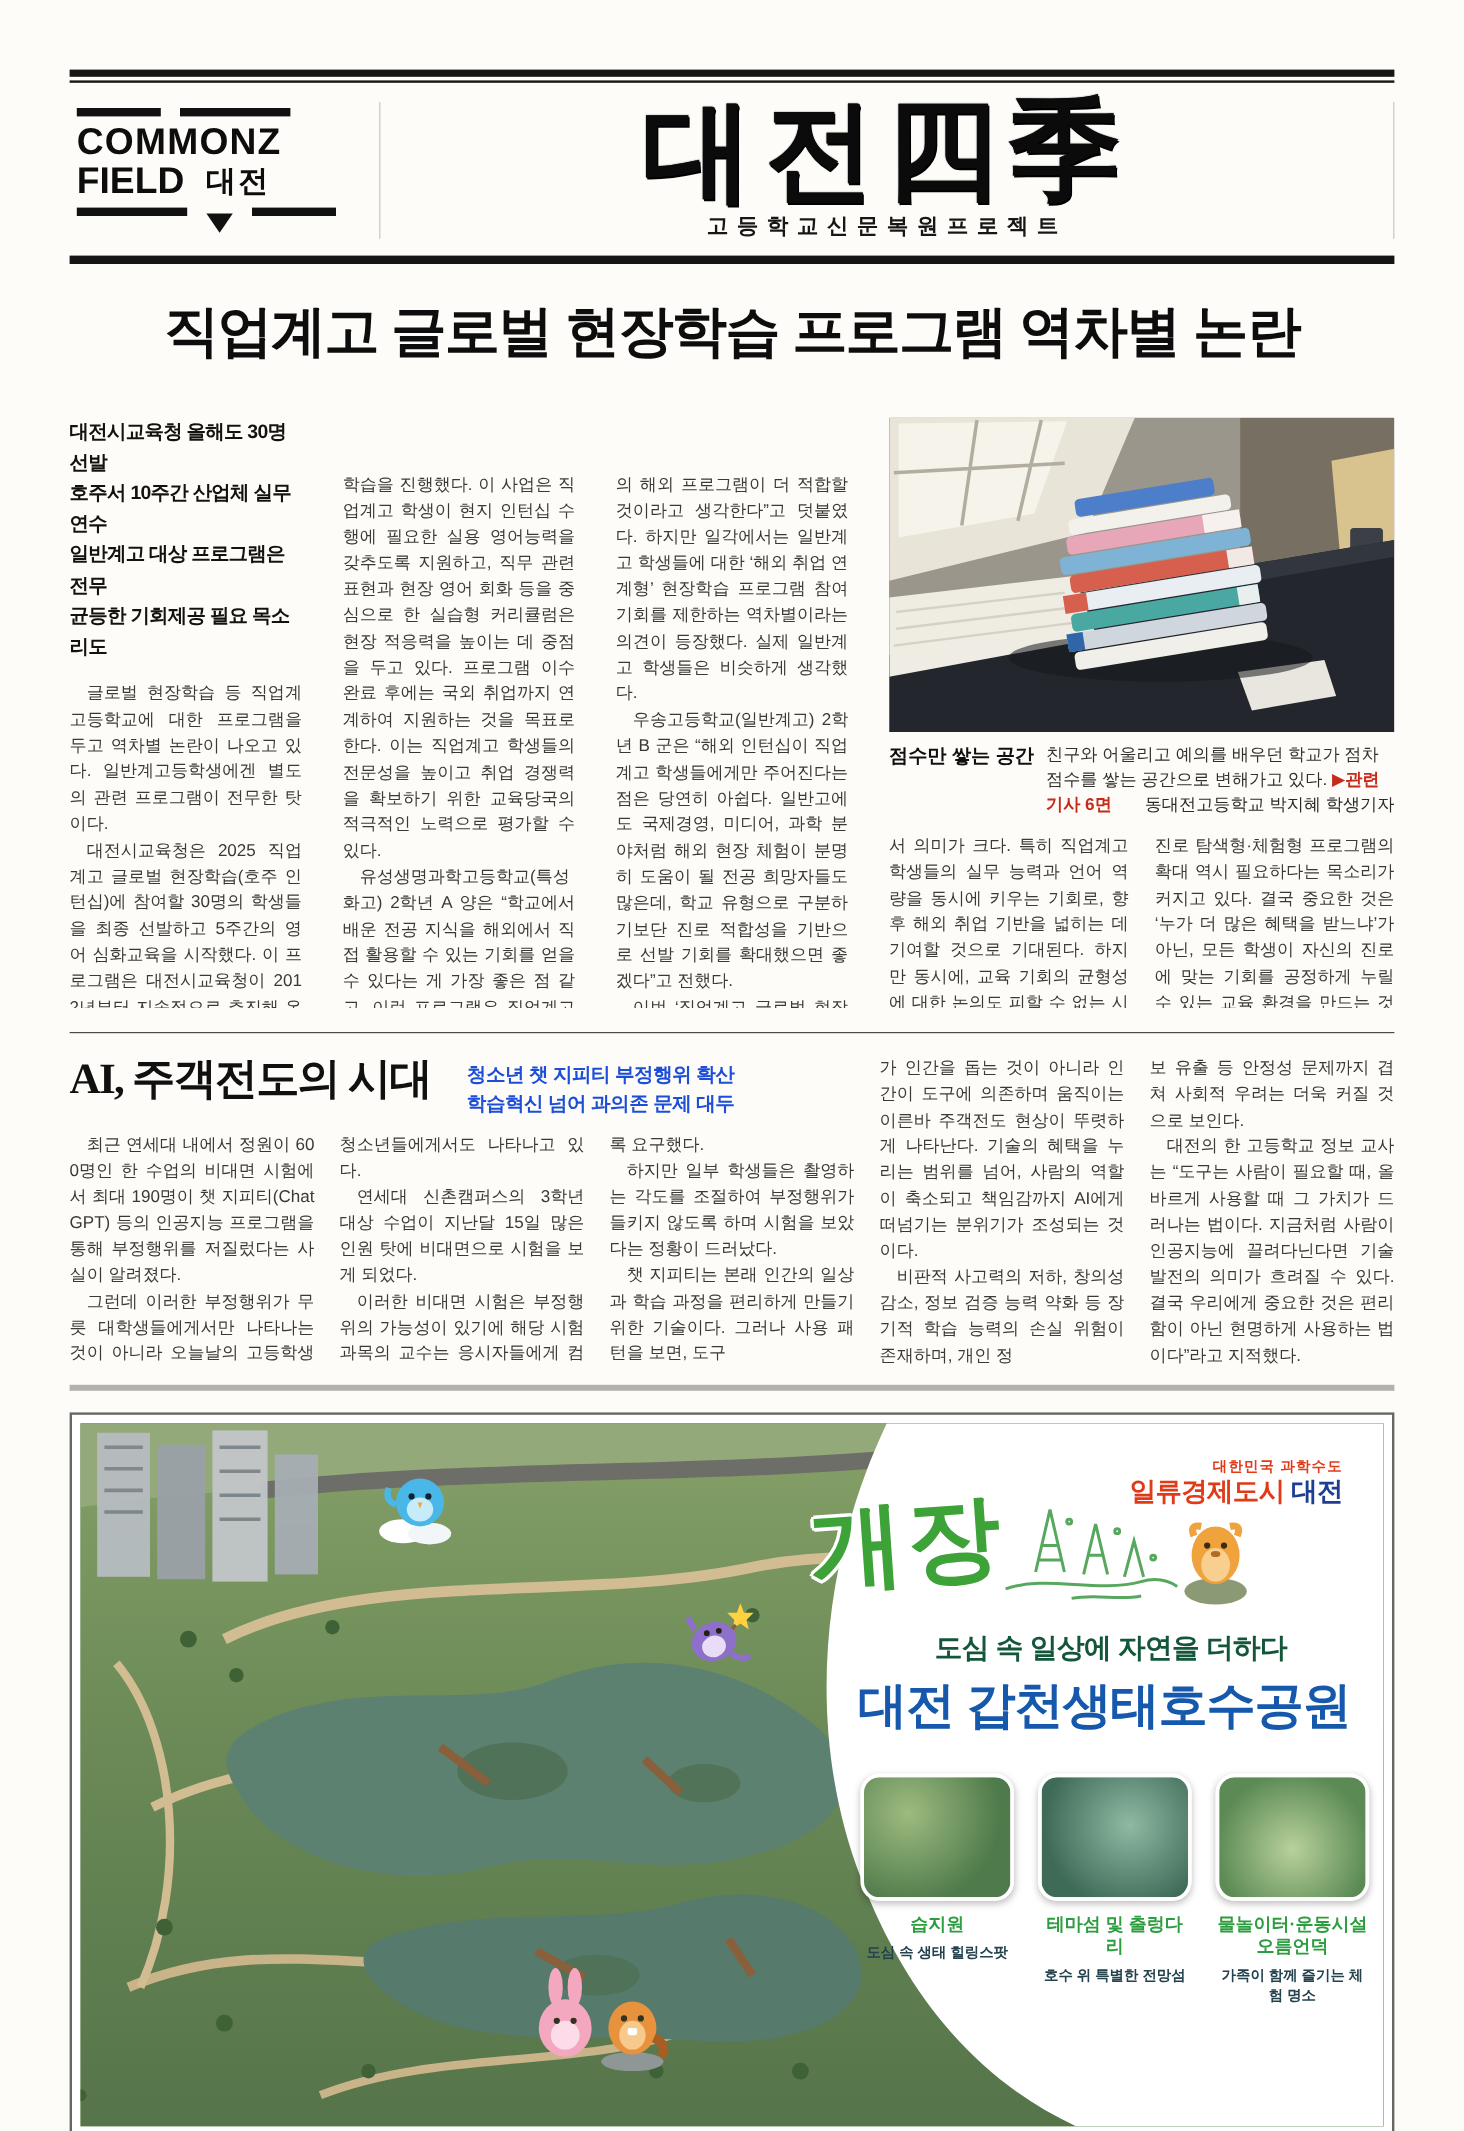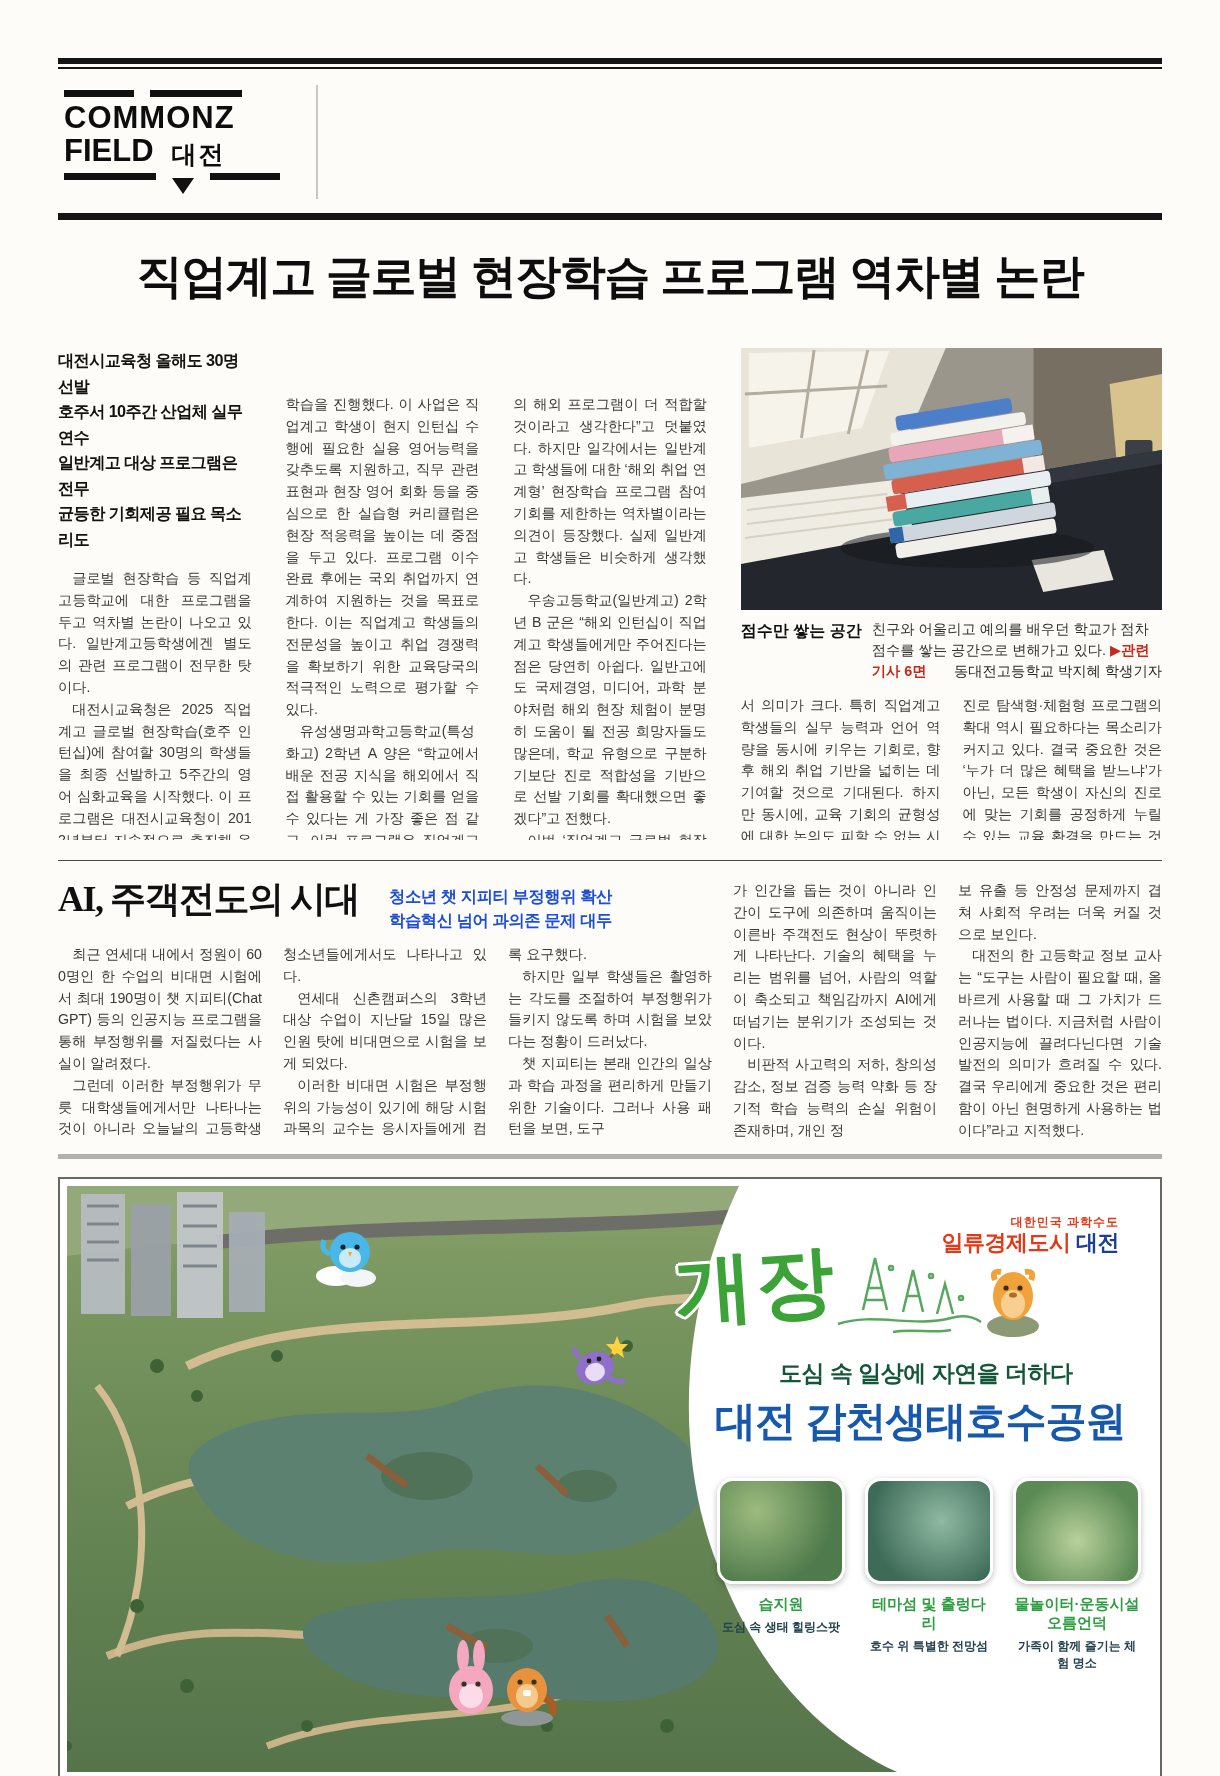--- a/index.html
+++ b/index.html
@@ -10,21 +10,21 @@
   .top-rules{margin:58px 58px 0;height:3px;border-top:6px solid #161616;border-bottom:2px solid #161616;}
 
   
   .masthead{margin:12px 58px 0;height:122px;display:flex;align-items:stretch;}
   .mh-div{width:1px;background:#c9c6bf;margin:4px 0;}
   .logo{width:252px;display:flex;flex-direction:column;justify-content:center;align-items:flex-start;padding-left:6px;}
   .logo .bars{display:flex;gap:16px;align-items:flex-start;}
   .logo .bar{height:7px;background:#111;width:92px;}
   .logo .bar.short{width:70px;}
   .logo .l1{font-size:31px;font-weight:900;letter-spacing:1px;color:#0d0d0d;line-height:1.05;margin-top:5px;}
-  .logo .l2{font-size:31px;font-weight:900;color:#0d0d0d;line-height:1.05;display:flex;gap:18px;align-items:flex-end;}
+  .logo .l2{font-size:31px;font-weight:900;color:#0d0d0d;line-height:1.05;display:flex;gap:18px;align-items:center;}
   .logo .l2 .kr{font-size:25px;font-weight:800;letter-spacing:2px;}
   .logo .bars.bottom{margin-top:6px;align-items:flex-start;position:relative;}
   .logo .tri{width:0;height:0;border-left:11px solid transparent;border-right:11px solid transparent;border-top:16px solid #111;margin-top:5px;}
   .mh-center{flex:1;text-align:center;display:flex;flex-direction:column;justify-content:center;}
   .paper-title{font-family:"Liberation Serif","DejaVu Serif",serif;font-weight:900;font-size:92px;line-height:.92;
                letter-spacing:10px;color:#0b0b0b;text-shadow:0 0 1px #000,1px 1px 0 #000;}
   .paper-subtitle{font-size:18px;font-weight:800;letter-spacing:7px;color:#161616;margin-top:8px;}
   .mh-right{width:238px;display:flex;flex-direction:column;justify-content:center;text-align:center;gap:4px;}
   .mh-right .issuer{font-size:17px;font-weight:800;color:#111;padding-bottom:6px;}
   .mh-right .date{font-size:27px;font-weight:800;letter-spacing:1px;color:#0e0e0e;padding:5px 0;border-top:1px solid #d4d1ca;}
@@ -111,20 +111,24 @@
       <span>FIELD</span>
       <span class="kr">대전</span>
     </div>
     <div class="bars bottom">
         <span class="bar"></span>
         <span class="tri"></span>
         <span class="bar short"></span>
       </div>
   </div>
   <div class="mh-div"></div>
+  <div class="mh-center">
+    <div class="paper-title">대전四季</div>
+    <div class="paper-subtitle">고등학교신문복원프로젝트</div>
+  </div>
   <div class="mh-div"></div>
 </div>
 
 <div class="head-bar"></div>
 
 <h1 class="headline">직업계고 글로벌 현장학습 프로그램 역차별 논란</h1>
 
 <div class="article1">
   <div class="bodytext">
     <div class="lead">

